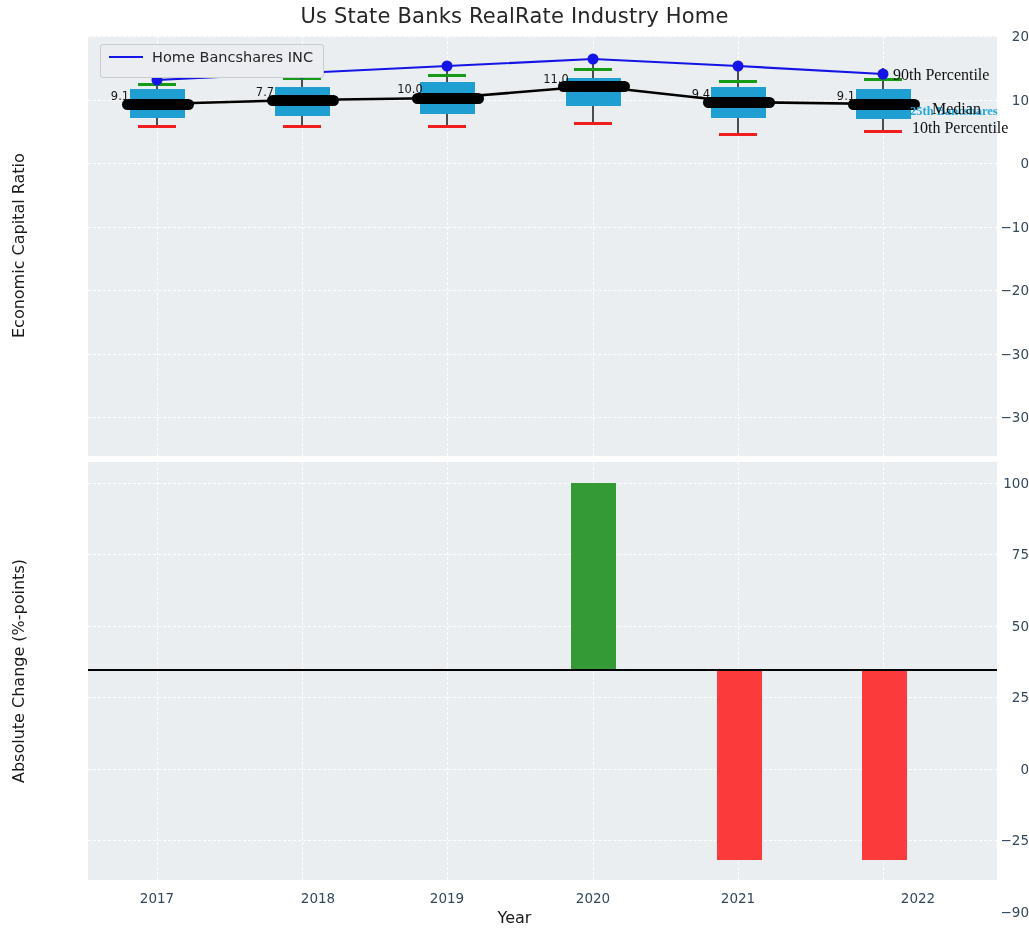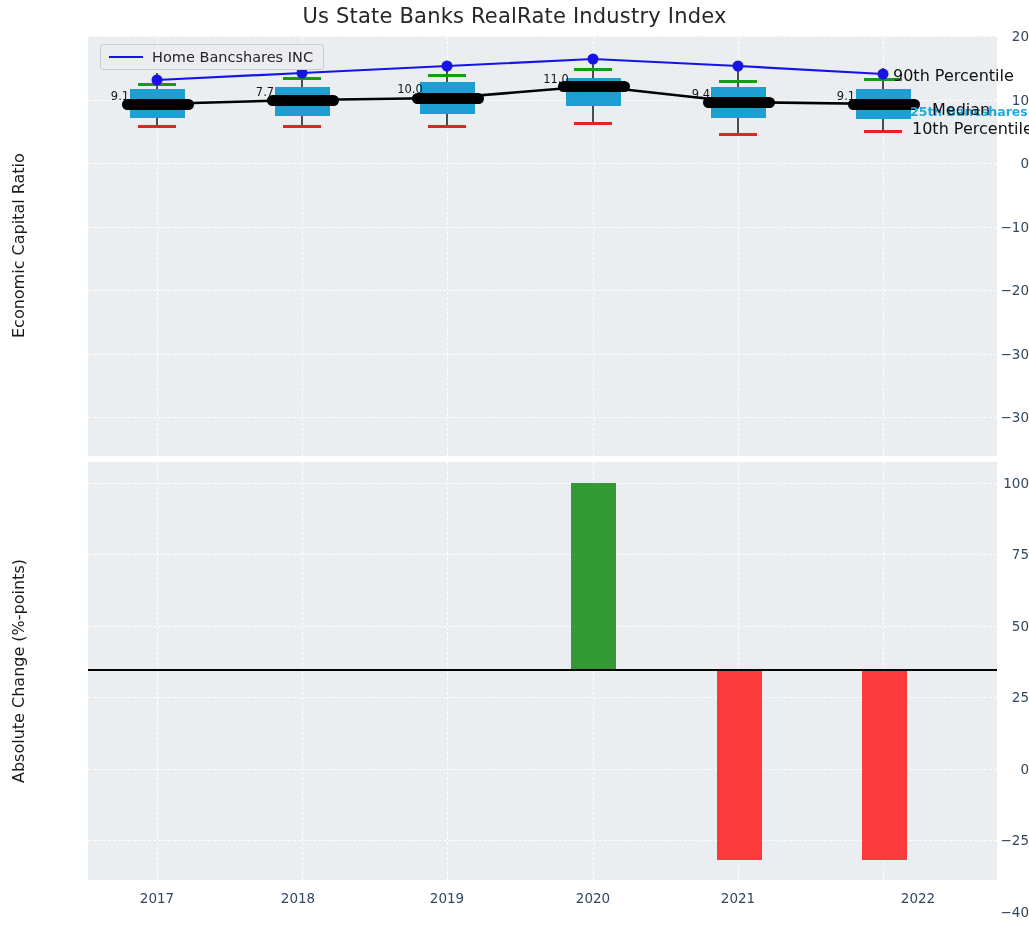--- a/index.html
+++ b/index.html
@@ -47,42 +47,42 @@
   .cap-lo{position:absolute;height:3px;background:#f11e1e;}
   .median-dot{position:absolute;height:11px;background:#000000;border-radius:6px;}
   .val-label{position:absolute;font-size:11.5px;color:#161616;
     transform:translate(-50%,-50%);white-space:nowrap;}
 
   svg.overlay{position:absolute;left:0;top:0;width:100%;height:100%;overflow:visible;}
 
   
   #legend{position:absolute;left:12px;top:8px;
     background:#ebedf0;border:1px solid #c9ccd1;border-radius:3px;
-    padding:4px 10px 4px 8px;display:flex;align-items:center;gap:9px;}
+    padding:4px 10px 12px 8px;display:flex;align-items:center;gap:9px;}
   #legend .swatch{width:34px;height:0;border-top:2.2px solid #1414e6;}
   #legend .lbl{font-size:14.5px;color:#262626;white-space:nowrap;}
 
   
-  .ann{position:absolute;white-space:nowrap;}
+  .ann{position:absolute;white-space:nowrap;font-family:Liberation Serif, serif;}
   #ann-90{left:893px;top:66px;font-size:16px;color:#111111;}
   #ann-med{left:932px;top:100px;font-size:16px;color:#111111;}
   #ann-25{left:910px;top:104px;font-size:12.5px;color:#25a8dd;font-weight:bold;}
   #ann-10{left:912px;top:119px;font-size:16px;color:#111111;}
 
   
   .bar{position:absolute;}
   #zeroline{position:absolute;left:0;width:100%;height:0;
     border-top:2.2px solid #000000;}
 </style>
 </head>
 <body>
 
 <div id="root">
 
-  <div class="chart-title">Us State Banks RealRate Industry Index</div>
+  <div class="chart-title">Us State Banks RealRate Industry Home</div>
 
   <div class="panel" id="panel-top">
 
     <div class="gridline" style="top:0px"></div>
     <div class="gridline" style="top:64px"></div>
     <div class="gridline" style="top:127px"></div>
     <div class="gridline" style="top:191px"></div>
     <div class="gridline" style="top:254px"></div>
     <div class="gridline" style="top:318px"></div>
     <div class="gridline" style="top:381px"></div>
@@ -180,37 +180,38 @@
 
     <div id="zeroline" style="top:207px"></div>
 
     <div class="bar" style="left:483px;top:21px;width:45px;height:186px;background:#339a36"></div>
     <div class="bar" style="left:629px;top:209px;width:45px;height:189px;background:#fb3b3b"></div>
     <div class="bar" style="left:774px;top:209px;width:45px;height:189px;background:#fb3b3b"></div>
   </div>
 
   <div class="axis-label" id="ylab-top">Economic Capital Ratio</div>
   <div class="axis-label" id="ylab-bot">Absolute Change (%-points)</div>
+  <div class="axis-label" id="xlab">Year</div>
 
   <div class="ytick" style="top:36px">20</div>
   <div class="ytick" style="top:100px">10</div>
   <div class="ytick" style="top:163px">0</div>
   <div class="ytick" style="top:227px">−10</div>
   <div class="ytick" style="top:290px">−20</div>
   <div class="ytick" style="top:354px">−30</div>
   <div class="ytick" style="top:417px">−30</div>
 
   <div class="ytick" style="top:483px">100</div>
   <div class="ytick" style="top:554px">75</div>
   <div class="ytick" style="top:626px">50</div>
   <div class="ytick" style="top:697px">25</div>
   <div class="ytick" style="top:769px">0</div>
   <div class="ytick" style="top:840px">−25</div>
-  <div class="ytick" style="top:912px">−40</div>
+  <div class="ytick" style="top:912px">−90</div>
 
   <div class="xtick" style="left:157px">2017</div>
-  <div class="xtick" style="left:298px">2018</div>
+  <div class="xtick" style="left:318px">2018</div>
   <div class="xtick" style="left:447px">2019</div>
   <div class="xtick" style="left:593px">2020</div>
   <div class="xtick" style="left:738px">2021</div>
   <div class="xtick" style="left:918px">2022</div>
 
 </div>
 
 </body></html>

